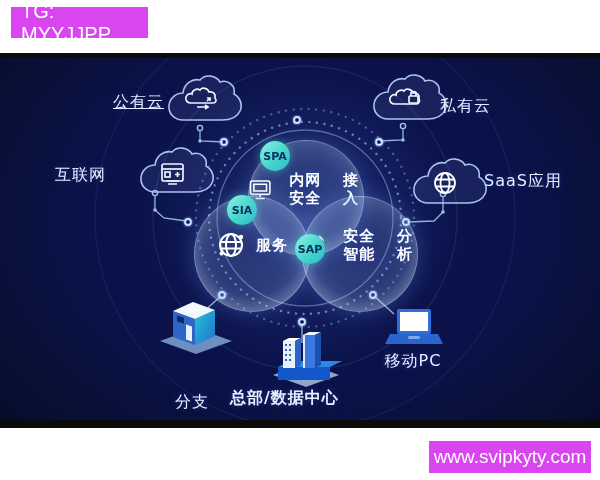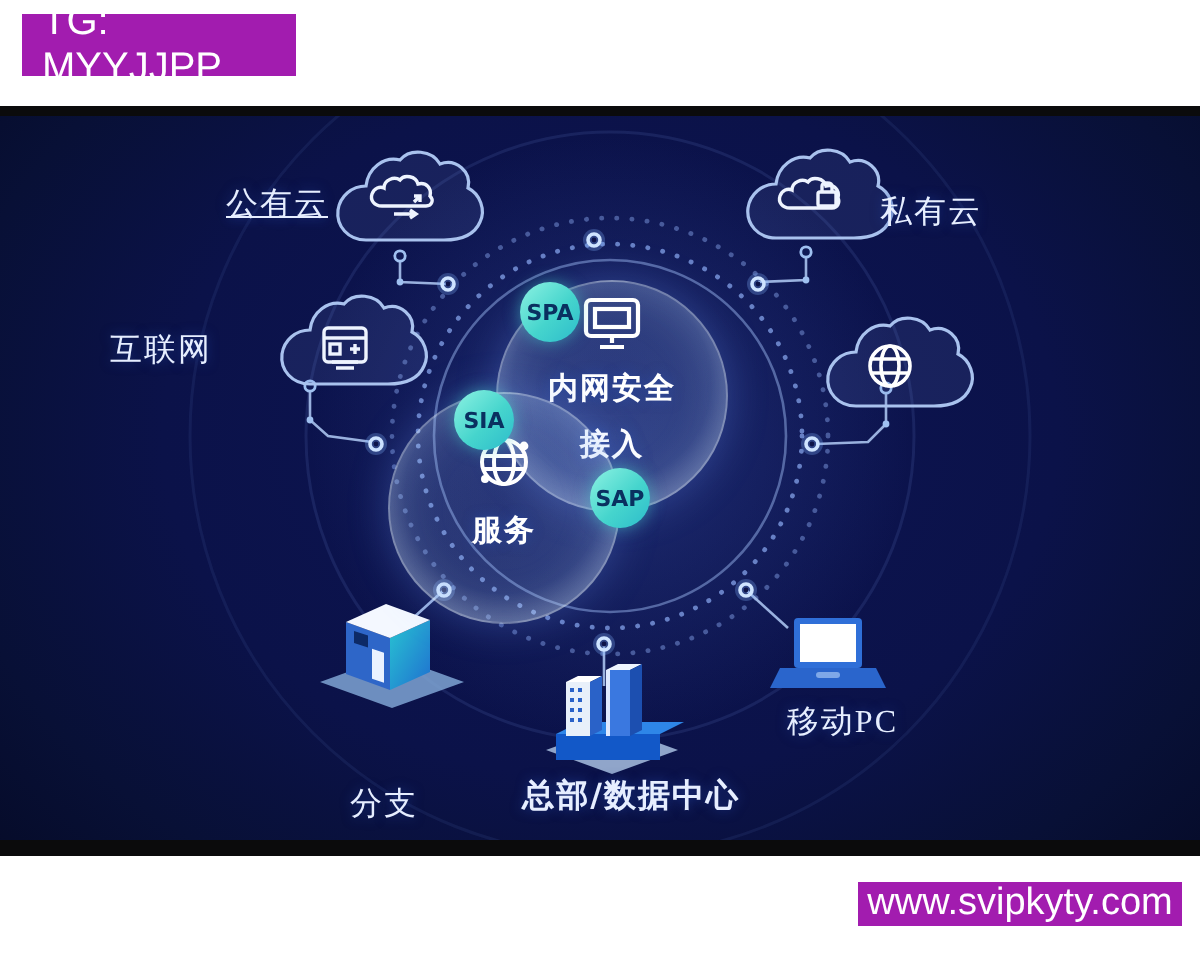--- a/index.html
+++ b/index.html
@@ -1,23 +1,23 @@
 <!DOCTYPE html>
 <html><head>
 <meta charset="utf-8">
 <style>
   html,body{margin:0;padding:0;}
   .page{position:relative;width:600px;height:480px;background:#ffffff;overflow:hidden;
         font-family:"DejaVu Sans",sans-serif;}
 
   
-  .wm-box{position:absolute;background:#a21caf;color:#ffffff;
+  .wm-box{position:absolute;background:#d946ef;color:#ffffff;
           font-family:"Liberation Sans",sans-serif;display:flex;align-items:center;}
   .wm-top{left:11px;top:7px;width:127px;height:31px;font-size:20px;padding-left:10px;}
-  .wm-bottom{left:429px;top:441px;width:162px;height:22px;font-size:19px;justify-content:center;}
+  .wm-bottom{left:429px;top:441px;width:162px;height:32px;font-size:19px;justify-content:center;}
 
   
   .bar{position:absolute;left:0;width:600px;background:#0b0b0c;}
   .bar-top{top:53px;height:5px;}
   .bar-bottom{top:420px;height:8px;}
 
   
   .diagram{position:absolute;left:0;top:58px;width:600px;height:362px;
      background:
        radial-gradient(circle 150px at 305px 160px, rgba(80,110,200,0.28), rgba(80,110,200,0) 100%),
@@ -26,21 +26,21 @@
   .diagram svg.wires{position:absolute;left:0;top:0;z-index:1;}
 
   
   .glass-circle{position:absolute;width:114px;height:114px;border-radius:50%;z-index:2;
      background:radial-gradient(circle at 50% 44%,
         rgba(140,172,238,0.15) 0%, rgba(150,185,245,0.20) 58%,
         rgba(222,238,255,0.45) 94%, rgba(255,255,255,0.55) 100%);
      box-shadow:0 0 20px rgba(110,155,255,0.28), inset 0 0 24px rgba(195,222,255,0.28);
      border:1px solid rgba(235,245,255,0.35);
      display:flex;flex-direction:column;align-items:center;justify-content:center;gap:3px;}
-  .glass-circle .content{display:flex;flex-direction:column;align-items:center;gap:10px;
+  .glass-circle .content{display:flex;flex-direction:row;align-items:center;gap:10px;
      transform:translateY(-9px);}
   .c-top{left:248px;top:82px;}
   .c-bl{left:194px;top:138px;}
   .c-br{left:302px;top:138px;}
   .circle-line{color:#ffffff;font-size:15px;font-weight:bold;line-height:18px;
      letter-spacing:1px;text-align:center;text-shadow:0 0 6px rgba(40,80,180,0.6);}
 
   .badge{position:absolute;width:30px;height:30px;border-radius:50%;z-index:3;
      background:linear-gradient(135deg,#8df2e2 0%,#46d5cd 55%,#2cbccb 100%);
      color:#0a3060;font-size:11px;font-weight:bold;
@@ -51,22 +51,22 @@
   .b-sap{left:295px;top:143px;margin-top:33px;}
 
   
   .node-label{position:absolute;z-index:2;color:#e6eeff;font-size:16px;
      letter-spacing:1px;text-shadow:0 0 6px rgba(30,60,150,0.8);white-space:nowrap;text-align:right;}
   .l-public{left:92px;top:34px;width:72px;text-align:right;text-decoration:underline;}
   .l-internet{left:55px;top:107px;width:72px;text-align:left;}
   .l-private{left:440px;top:38px;}
   .l-saas{left:484px;top:113px;}
   .l-branch{left:157px;top:293px;width:70px;text-align:center;margin-top:41px;}
-  .l-hq{left:230px;top:330px;width:140px;text-align:right;font-weight:bold;}
-  .l-mobile{left:377px;top:293px;width:72px;font-family:Liberation Serif, serif;}
+  .l-hq{left:230px;top:330px;width:140px;text-align:left;font-weight:bold;}
+  .l-mobile{left:377px;top:293px;width:72px;text-align:center;}
 </style>
 </head>
 <body>
 
 <div class="page">
 
   <div class="wm-box wm-top">
     <span>TG: MYYJJPP</span>
   </div>
 
@@ -230,28 +230,45 @@
             <ellipse cx="15" cy="15" rx="5" ry="11"></ellipse>
             <path d="M4.8,12 L25.2,12 M4.8,18.5 L25.2,18.5"></path>
           </g>
           <circle cx="25" cy="7" r="2.2" fill="#ffffff"></circle>
           <circle cx="5.5" cy="23.5" r="2" fill="#ffffff"></circle>
         </svg>
         <div class="circle-line">服务</div>
       </div>
     </div>
 
+    <div class="glass-circle c-br">
+      <div class="content">
+        <svg width="30" height="30" viewBox="0 0 30 30">
+          <g stroke="#ffffff" stroke-width="2" fill="none">
+            <polygon points="15,4 24.5,9.5 24.5,20.5 15,26 5.5,20.5 5.5,9.5"></polygon>
+            <path d="M15,15 L23,7"></path>
+            <path d="M21,2.5 A14,14 0 0 1 28,9.5" stroke-width="1.4"></path>
+          </g>
+          <circle cx="15" cy="15" r="2.8" fill="#ffffff"></circle>
+          <circle cx="23.5" cy="6.5" r="1.8" fill="#ffffff"></circle>
+          <circle cx="8.5" cy="21.5" r="1.8" fill="#ffffff"></circle>
+        </svg>
+        <div class="circle-line">安全智能</div>
+        <div class="circle-line">分析</div>
+      </div>
+    </div>
 
     <div class="badge b-spa">SPA</div>
     <div class="badge b-sia">SIA</div>
     <div class="badge b-sap">SAP</div>
 
     <div class="node-label l-public">公有云</div>
     <div class="node-label l-internet">互联网</div>
     <div class="node-label l-private">私有云</div>
+    <div class="node-label l-saas">SaaS应用</div>
     <div class="node-label l-branch">分支</div>
     <div class="node-label l-hq">总部/数据中心</div>
     <div class="node-label l-mobile">移动PC</div>
 
   </div>
 
   <div class="bar bar-bottom"></div>
 
   <div class="wm-box wm-bottom">
     <span>www.svipkyty.com</span>

